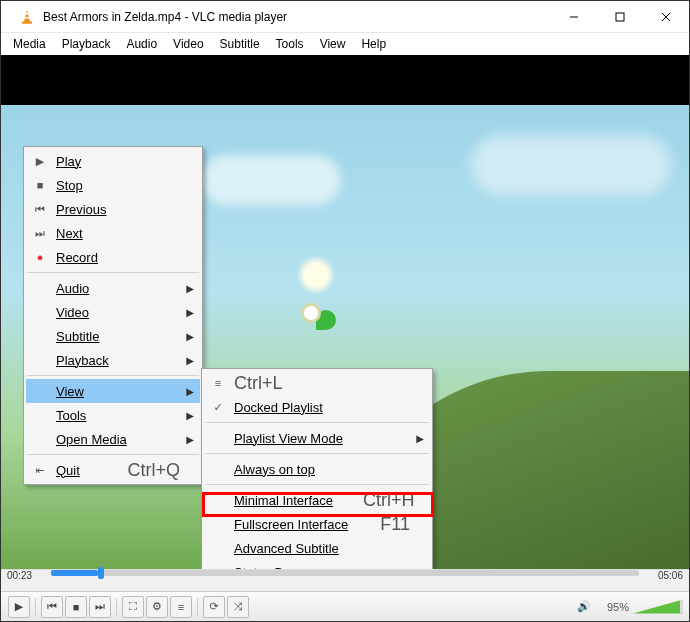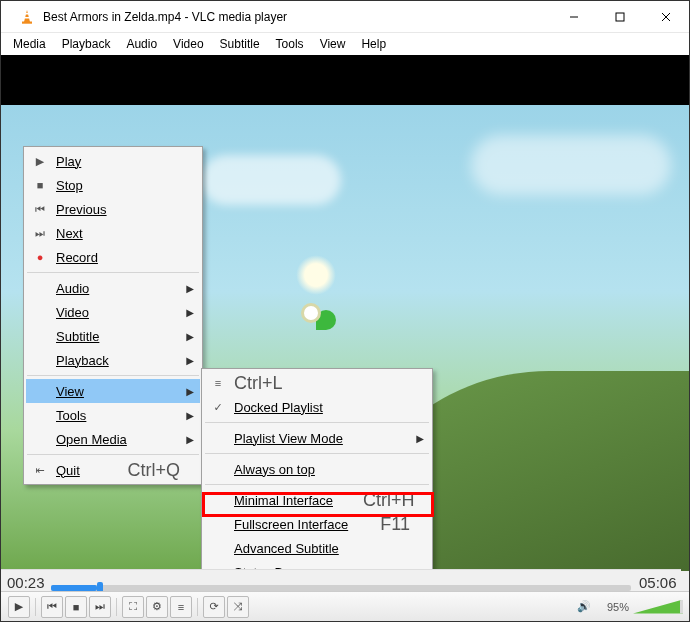--- a/index.html
+++ b/index.html
@@ -31,21 +31,21 @@
 .ctx-menu .row .sc { color: #555; font-size:18px; }
 .ctx-menu .row .arrow { position:absolute; right: 6px; font-size: 10px; color:#333;}
 .ctx-menu .row.hl { background: #90c8f6; }
 .ctx-menu .sep { height: 1px; background: #d4d4d4; margin: 3px 1px; }
 .ctx-menu.main { top: 145px; left: 22px; width: 180px; }
 .ctx-menu.sub { top: 367px; left: 200px; width: 232px; }
 
 .highlight-box { position:absolute; border: 3px solid #ff0000; pointer-events:none; }
 .highlight-box.h1 { top: 491px; left: 201px; width: 232px; height: 25px; z-index: 9;}
 
-.seekbar { position: absolute; bottom: 30px; left: 0; right: 8px; height: 22px; background: #f0f0f0; display:flex; align-items:flex-end; padding: 0 6px; font-size: 15px; border-top:1px solid #ddd;}
+.seekbar { position: absolute; bottom: 30px; left: 0; right: 0; height: 22px; background: #f0f0f0; display:flex; align-items:flex-start; padding: 0 6px; font-size: 10px; border-top:1px solid #ddd;}
 .seekbar .time { color: #333; width: 36px; }
 .seekbar .track { flex:1; height: 6px; background: #d0d0d0; margin: 0 8px; position:relative; border-radius:2px;}
 .seekbar .track .prog { position:absolute; left:0; top:0; bottom:0; width: 8%; background: #2f8ff0; border-radius:2px;}
 .seekbar .track .knob { position:absolute; left:8%; top:-3px; width:6px; height:12px; background:#2f8ff0; border-radius:2px;}
 
 .controls { position:absolute; bottom:0; left:0; right:0; height:30px; background: linear-gradient(#fafafa,#e8e8e8); display:flex; align-items:center; padding: 0 6px; border-top:1px solid #ccc;}
 .controls .btn { width:22px; height:22px; margin: 0 1px; display:flex; align-items:center; justify-content:center; color:#444; font-size:11px; border:1px solid transparent; border-radius:2px;}
 .controls .btn.box { border:1px solid #bbb; background:#f4f4f4;}
 .controls .sepv { width:1px; height:18px; background:#ccc; margin: 0 4px;}
 .controls .vol { margin-left:auto; display:flex; align-items:center; font-size:11px; color:#555;}

